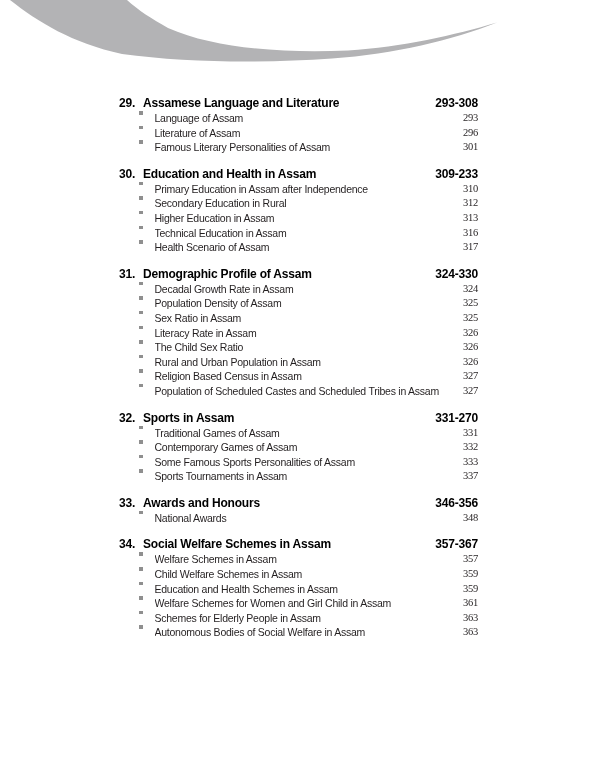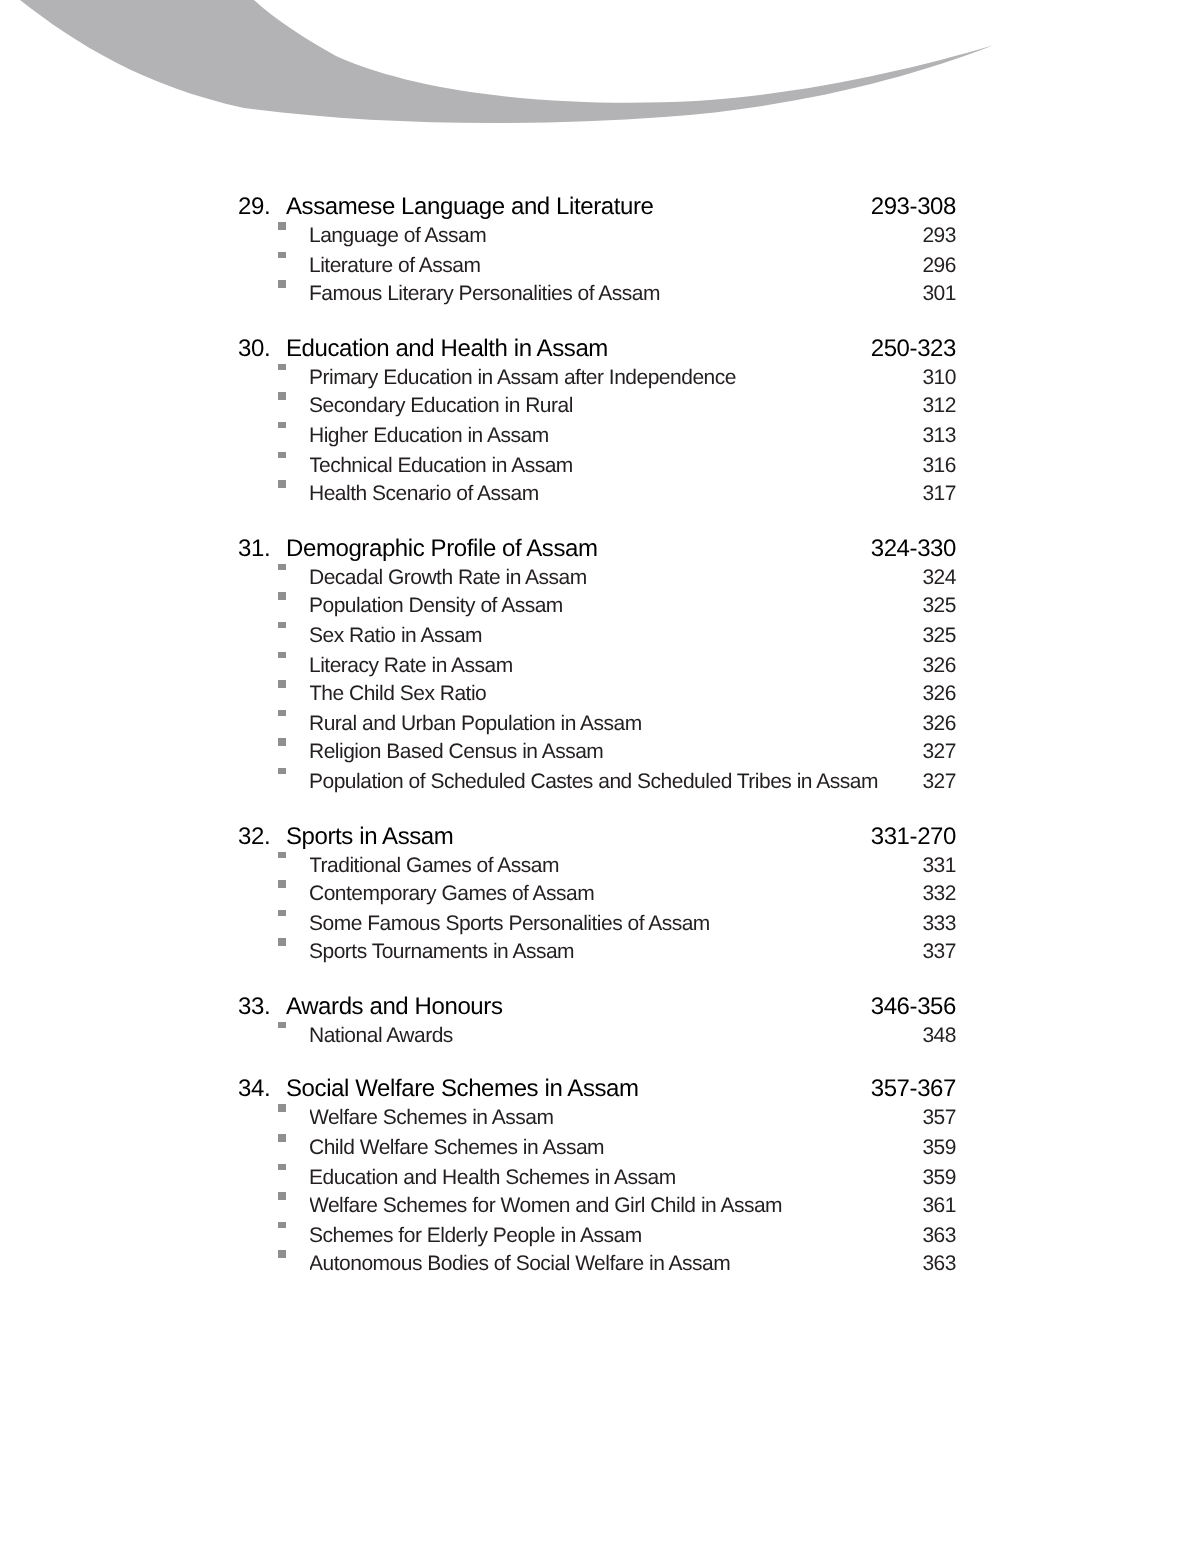--- a/index.html
+++ b/index.html
@@ -27,21 +27,21 @@
     position: absolute;
     left: 119px;
     top: 95px;
     width: 359px;
     color: #231f20;
   }
   .chapter + .chapter { margin-top: 11px; }
   .chead {
     display: flex;
     align-items: baseline;
-    font-weight: normal;
+    font-weight: bold;
     font-size: 12px;
     line-height: 16px;
     letter-spacing: -0.2px;
     color: #000000;
   }
   .cnum { width: 24px; flex: 0 0 24px; }
   .ctitle { flex: 1 1 auto; }
   .cpages { flex: 0 0 auto; text-align: right; white-space: nowrap; }
   .item {
     display: flex;
@@ -54,21 +54,21 @@
   }
   .bullet {
     flex: 0 0 3.5px;
     width: 3.5px;
     height: 3.5px;
     margin-left: 20px;
     margin-right: 12px;
     background: #8f8f8f;
   }
   .ilabel { flex: 1 1 auto; white-space: nowrap; overflow: hidden; }
-  .ipage { flex: 0 0 auto; text-align: right; white-space: nowrap; }
+  .ipage { flex: 0 0 auto; text-align: right; white-space: nowrap; font-family: Liberation Serif, serif; }
 </style>
 </head>
 <body>
 
 <div class="page" style="--swoosh-color: #b3b3b5;">
 
   <svg class="swoosh" viewBox="0 0 510 70" xmlns="http://www.w3.org/2000/svg" aria-hidden="true">
     <path d="M10,0
              C 38,22 72,43 122,54
              C 185,62.5 262,63.5 332,58.5
@@ -104,21 +104,21 @@
     <span class="ilabel">Famous Literary Personalities of Assam</span>
     <span class="ipage">301</span>
   </div>
 </div>
   </div>
 
   <div class="chapter">
     <div class="chead">
       <span class="cnum">30.</span>
       <span class="ctitle">Education and Health in Assam</span>
-      <span class="cpages">250-323</span>
+      <span class="cpages">309-233</span>
     </div>
     <div>
   <div class="item">
     <span class="bullet" style="background: rgb(143, 143, 143);"></span>
     <span class="ilabel">Primary Education in Assam after Independence</span>
     <span class="ipage">310</span>
   </div>
 
   <div class="item">
     <span class="bullet" style="background: rgb(143, 143, 143);"></span>

